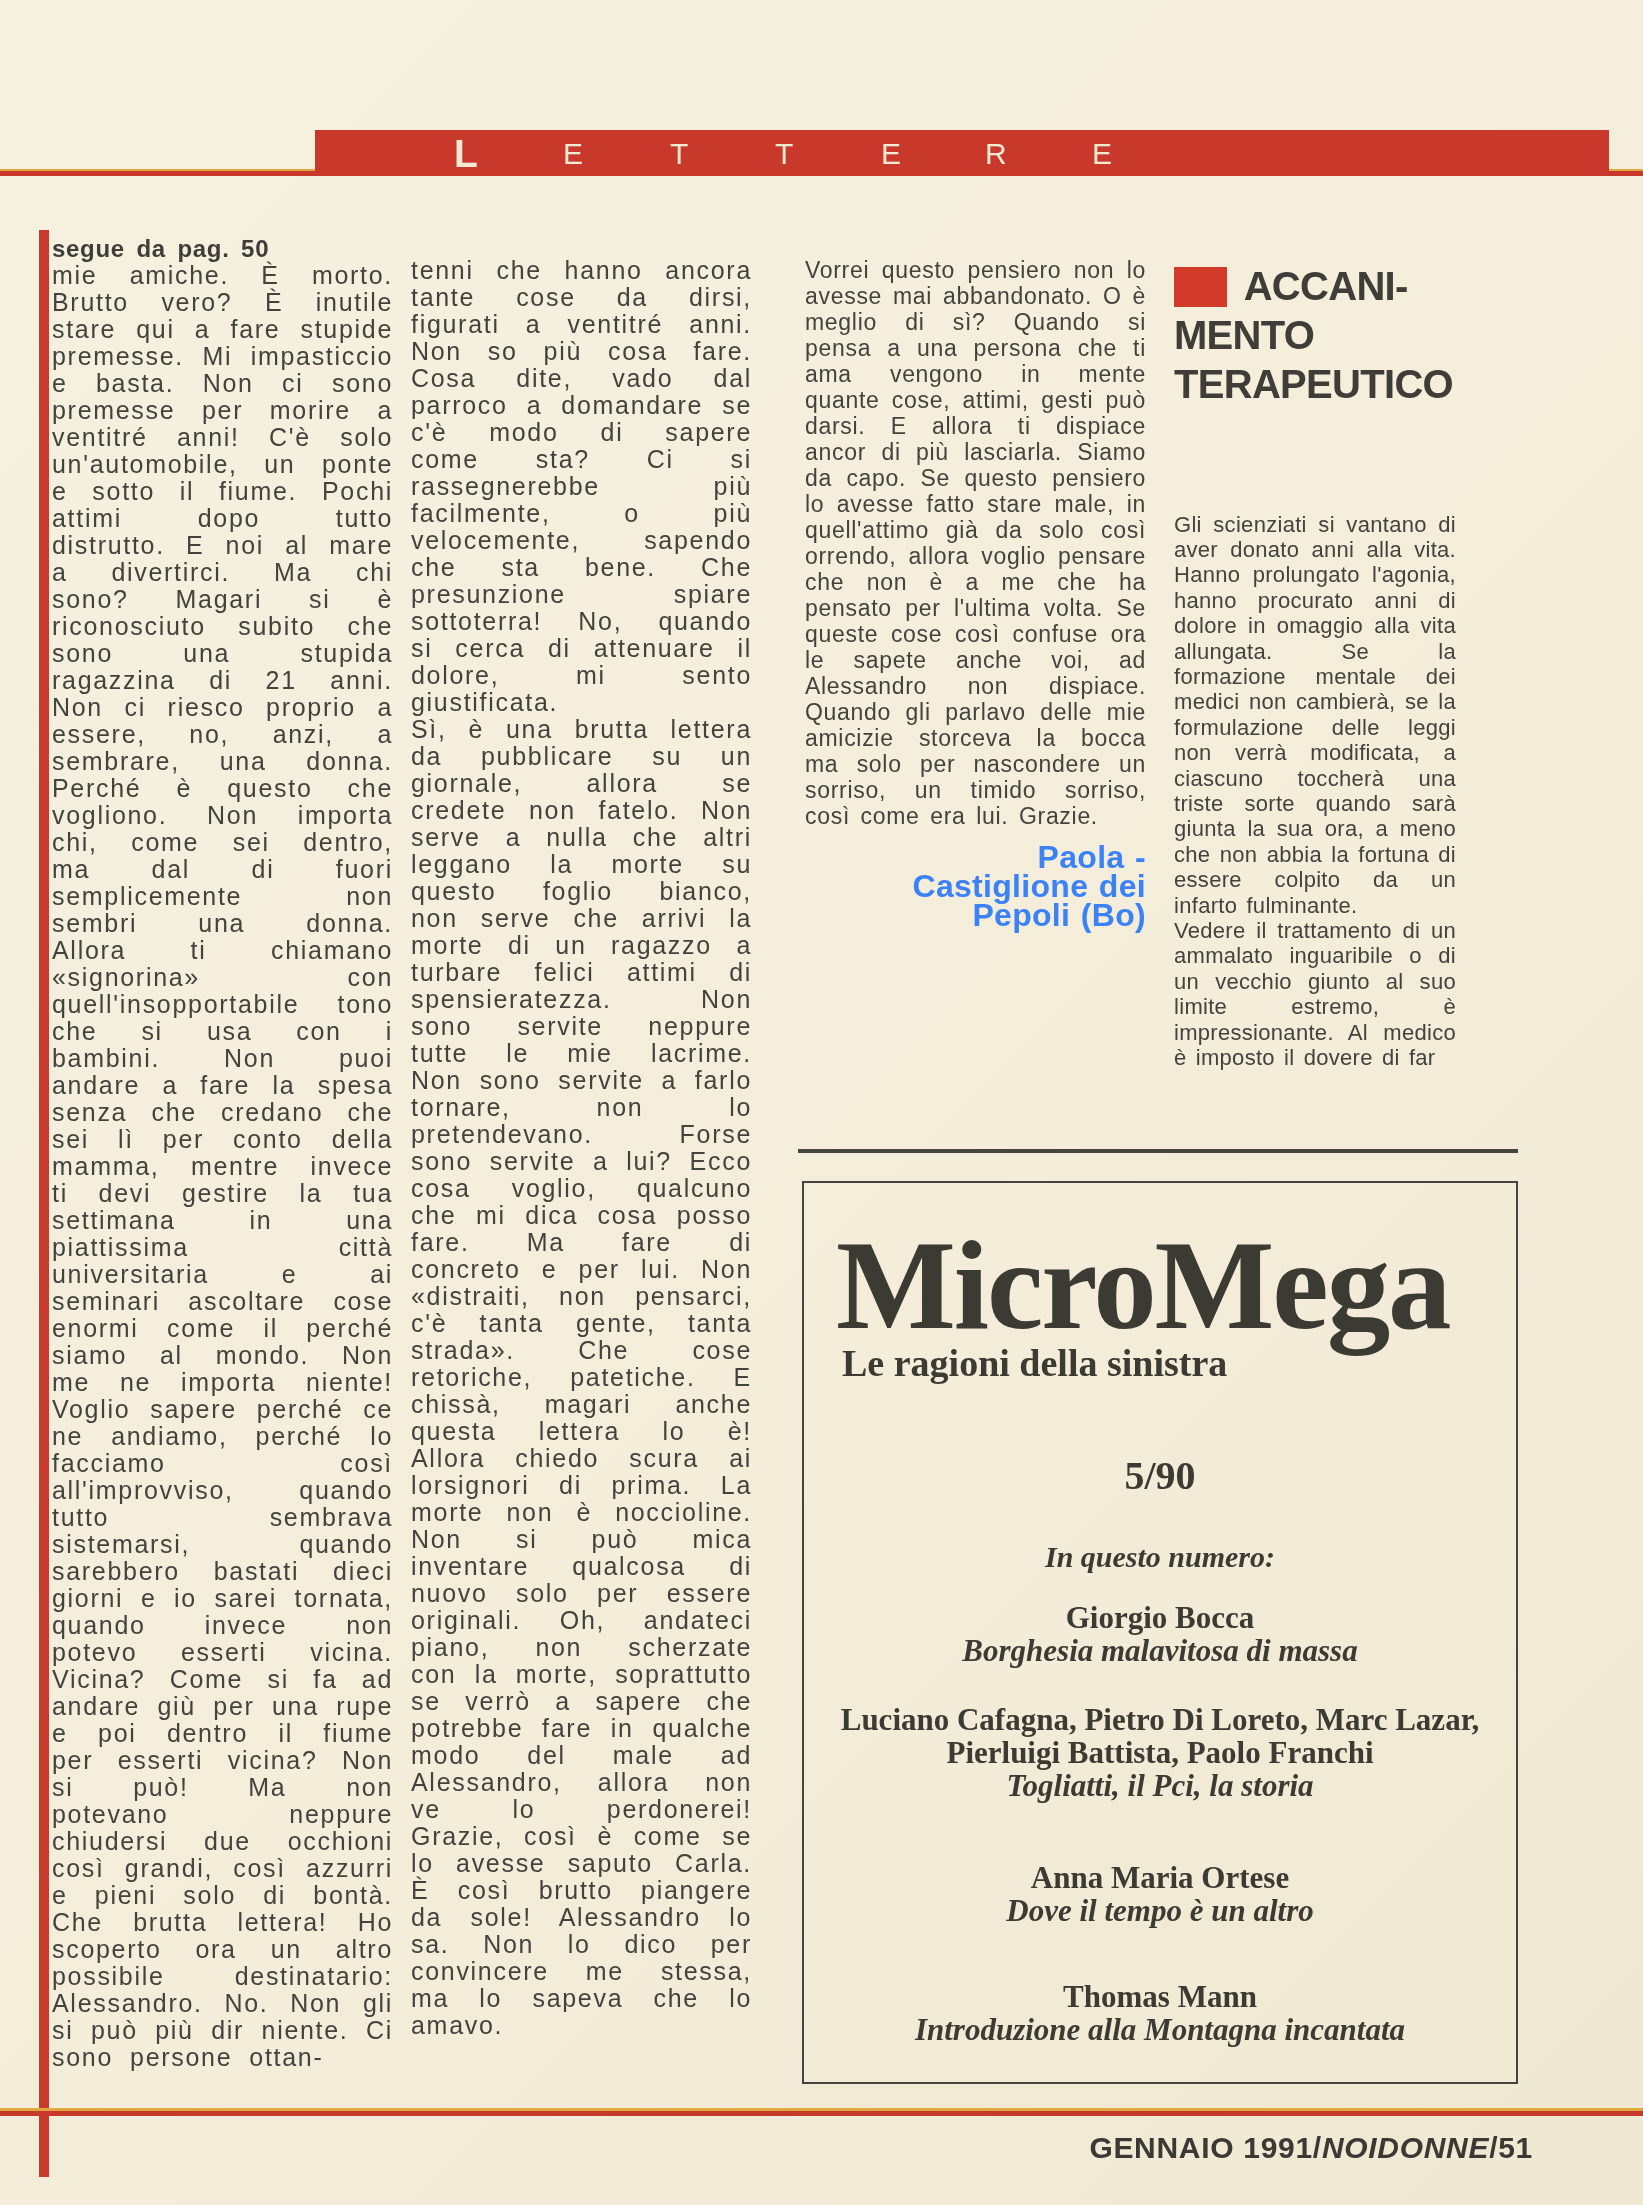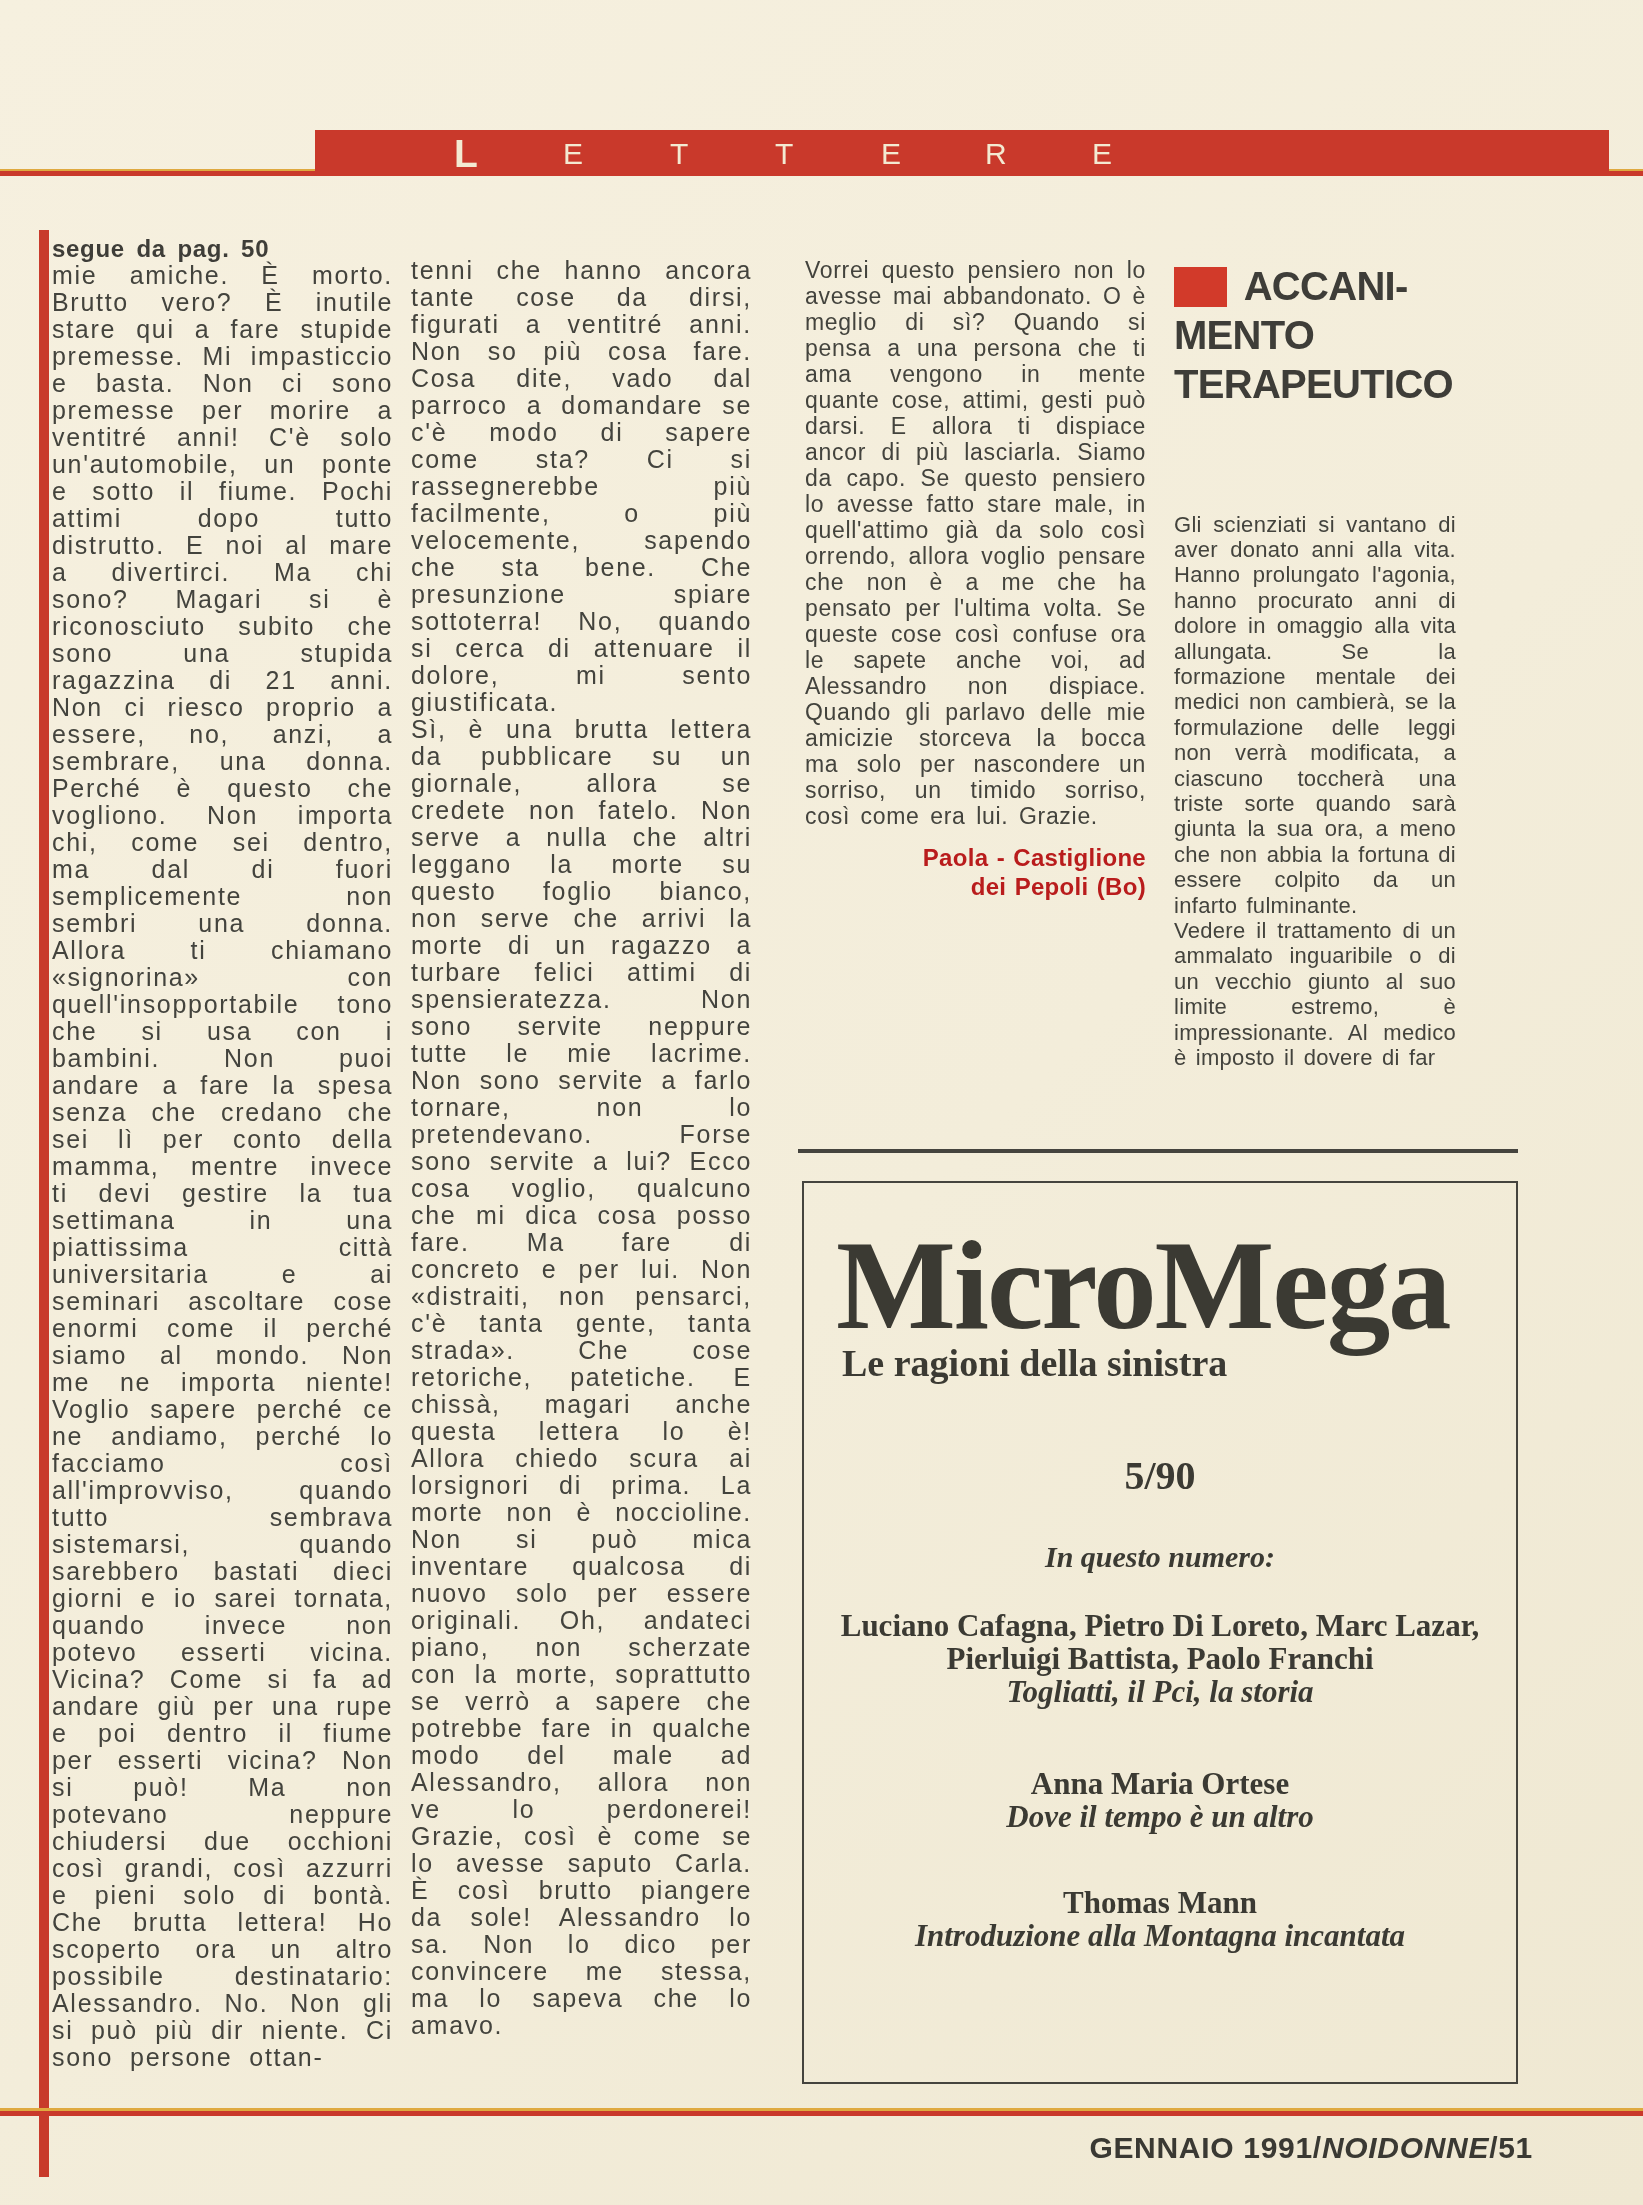--- a/index.html
+++ b/index.html
@@ -19,22 +19,22 @@
   .left-strip{position:absolute;left:39px;top:230px;width:10.4px;height:1947px;background:#c83a2b;}
   
   .col{position:absolute;top:235px;text-align:justify;color:#43433d;}
   .col p{margin:0;}
   .col-1{left:52px;width:341px;font-size:25px;line-height:27px;letter-spacing:1.7px;word-spacing:8.4px;}
   .col-2{left:411px;width:341px;font-size:25px;line-height:27px;letter-spacing:1.7px;word-spacing:8.4px;padding-top:22px;}
   .col-3{left:805px;width:341px;font-size:23px;line-height:26px;letter-spacing:0.7px;word-spacing:3.5px;padding-top:22px;}
   .col-4{left:1174px;width:282px;font-size:22px;line-height:25.4px;letter-spacing:0.3px;word-spacing:2.8px;padding-top:26.5px;}
   .continuation{font-weight:bold;font-size:24px;letter-spacing:0.7px;word-spacing:4.2px;
     color:#3e3d38;margin:0 0 7px 0;text-align:left;}
-  .signature{margin-top:14px;text-align:right;font-weight:bold;font-size:24px;line-height:29px;
-    letter-spacing:0.3px;word-spacing:1.4px;padding-left:89px;color:#b91c1c;}
+  .signature{margin-top:14px;text-align:right;font-weight:bold;font-size:32px;line-height:29px;
+    letter-spacing:0.3px;word-spacing:1.4px;padding-left:89px;color:#3b82f6;}
   
   .article-head{margin-bottom:103px;text-align:left;}
   .article-head .row1{display:flex;align-items:flex-start;gap:16.7px;}
   .marker{width:53px;height:40px;background:#d23a2a;margin-top:5.6px;flex:0 0 auto;}
   .article-title{font-weight:bold;font-size:40px;line-height:49px;color:#3e3d38;letter-spacing:-0.7px;word-spacing:0;}
   
   .ad-rule{position:absolute;left:798px;top:1149px;width:720px;height:3.5px;background:#45443e;}
   .ad-box{position:absolute;left:802px;top:1181px;width:716px;height:903px;border:2.8px solid #45443e;
     box-sizing:border-box;font-family:"Liberation Serif",serif;color:#3b3a33;}
   .ad-logo{margin-top:39px;padding-left:32px;font-weight:bold;font-size:127px;line-height:1;
@@ -95,20 +95,24 @@
   <p>Gli scienziati si vantano di aver donato anni alla vita. Hanno prolungato l'agonia, hanno procurato anni di dolore in omaggio alla vita allungata. Se la formazione mentale dei medici non cambierà, se la formulazione delle leggi non verrà modificata, a ciascuno toccherà una triste sorte quando sarà giunta la sua ora, a meno che non abbia la fortuna di essere colpito da un infarto fulminante.</p>
   <p>Vedere il trattamento di un ammalato inguaribile o di un vecchio giunto al suo limite estremo, è impressionante. Al medico è imposto il dovere di far</p>
 </div>
 
 <div class="ad-rule"></div>
 <div class="ad-box">
   <div class="ad-logo">MicroMega</div>
   <div class="ad-tagline">Le ragioni della sinistra</div>
   <div class="ad-issue">5/90</div>
   <div class="ad-intro">In questo numero:</div>
+  <div class="ad-entry e0">
+    <div class="authors">Giorgio Bocca</div>
+    <div class="title">Borghesia malavitosa di massa</div>
+  </div>
   <div class="ad-entry e1">
     <div class="authors">Luciano Cafagna, Pietro Di Loreto, Marc Lazar, Pierluigi Battista, Paolo Franchi</div>
     <div class="title">Togliatti, il Pci, la storia</div>
   </div>
   <div class="ad-entry e2">
     <div class="authors">Anna Maria Ortese</div>
     <div class="title">Dove il tempo è un altro</div>
   </div>
   <div class="ad-entry e3">
     <div class="authors">Thomas Mann</div>

